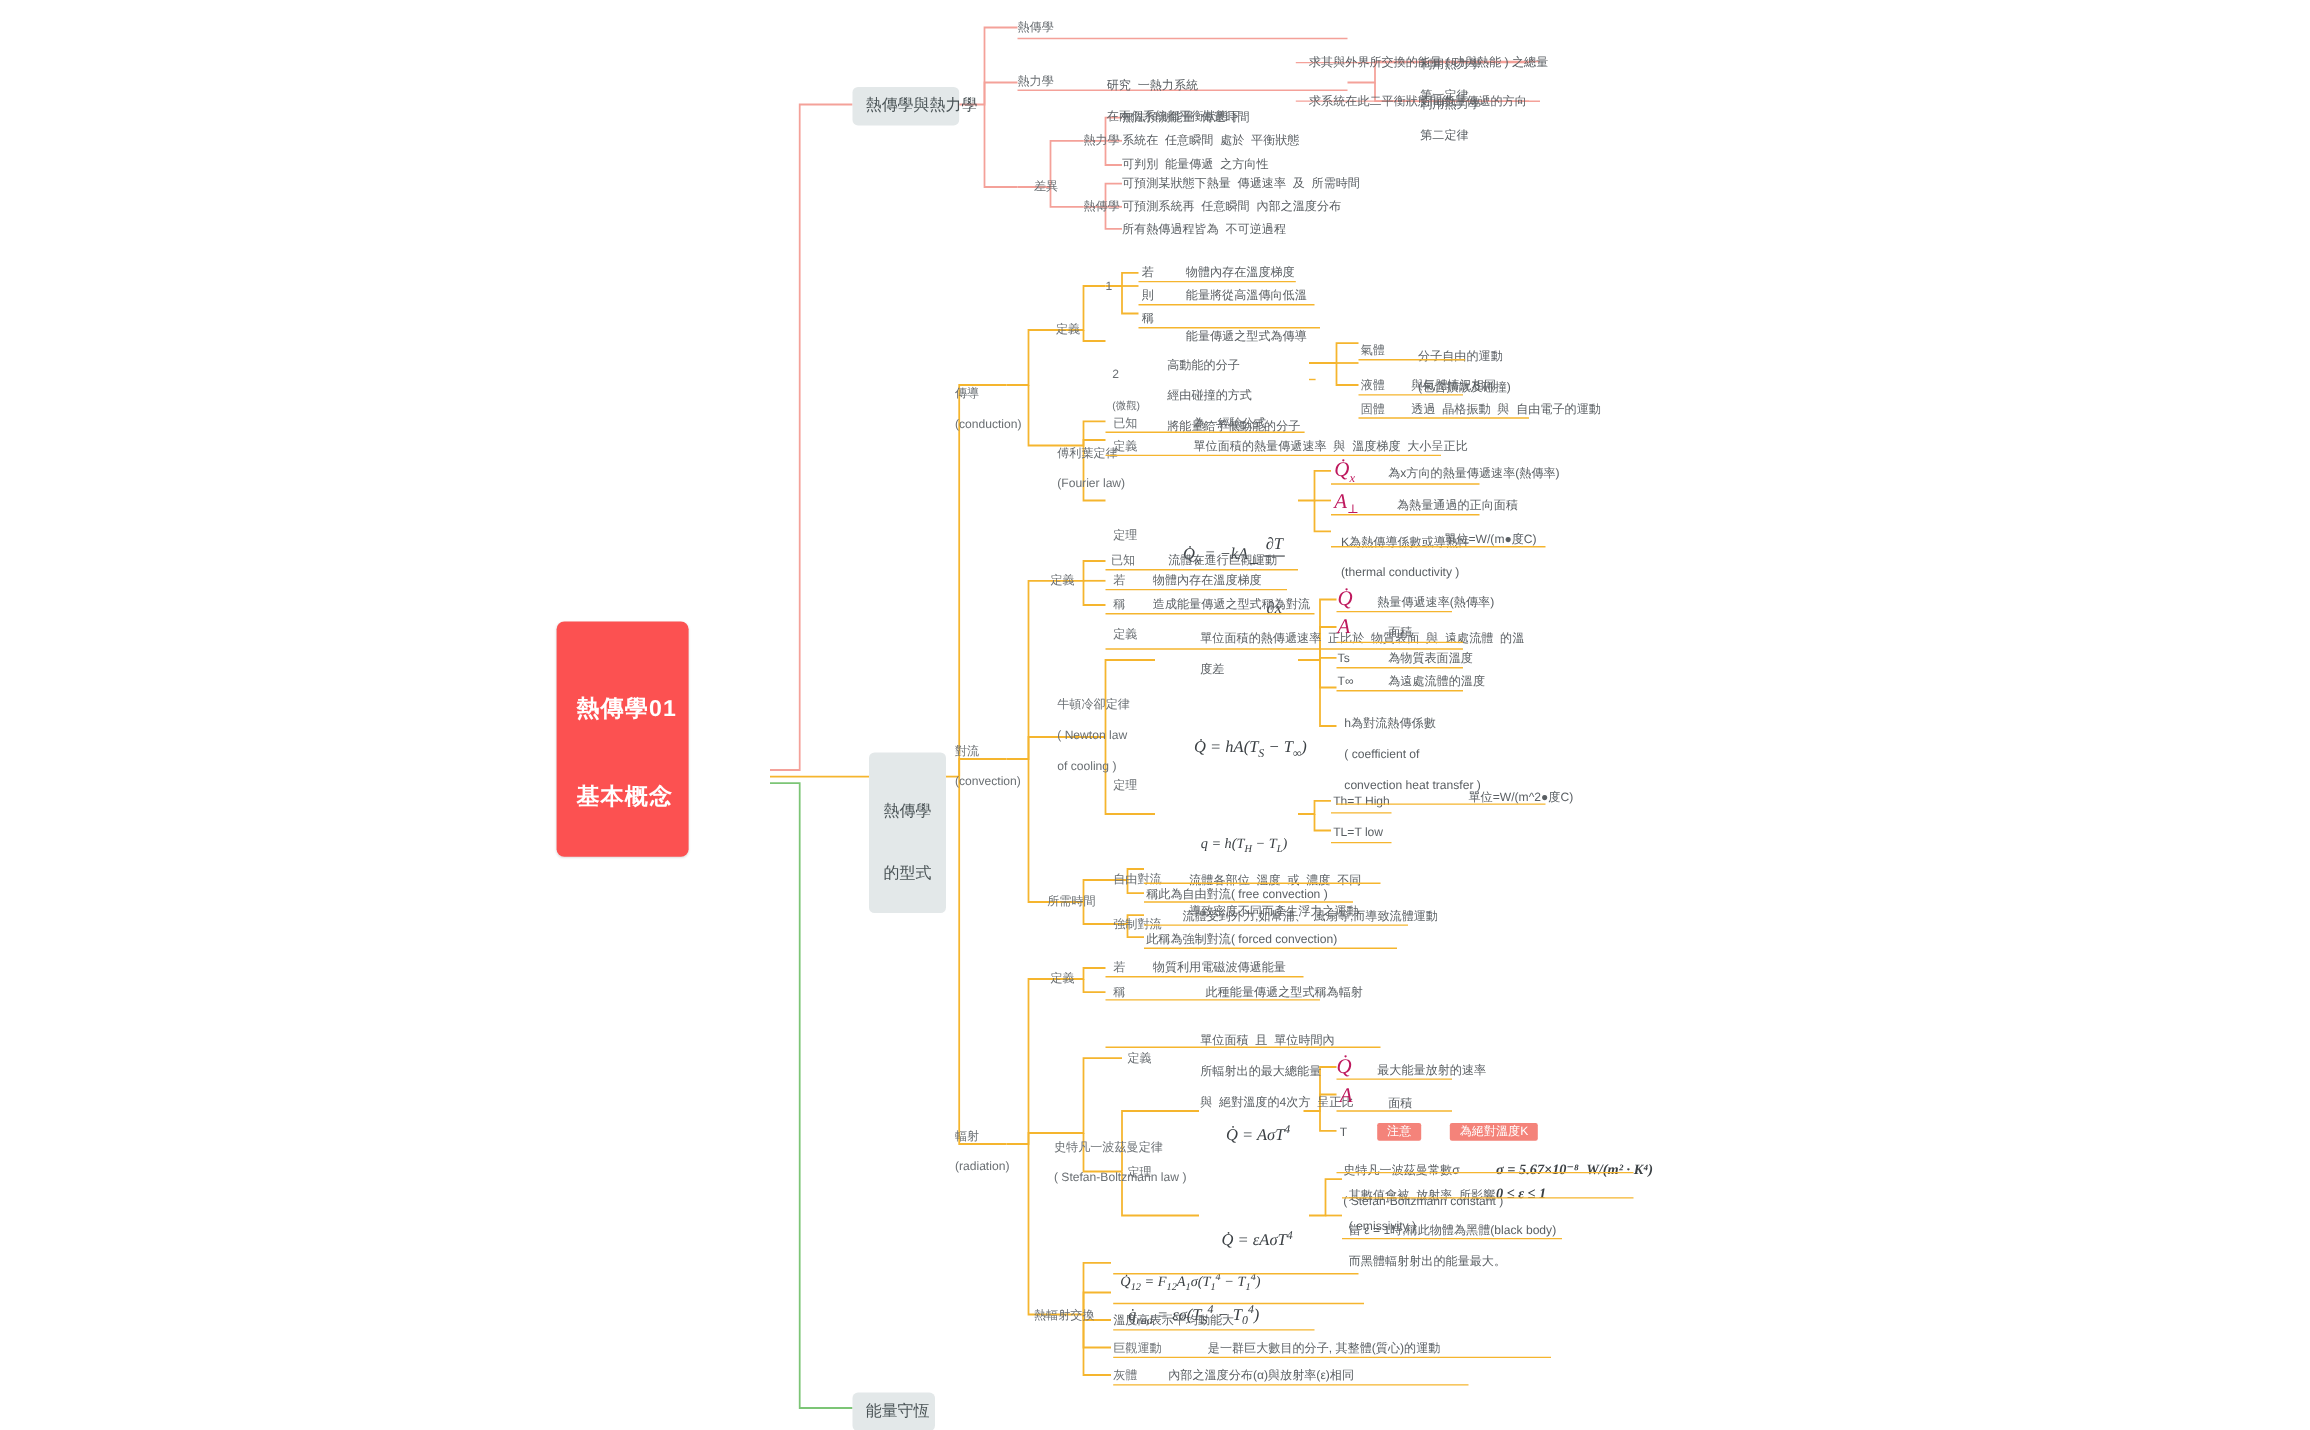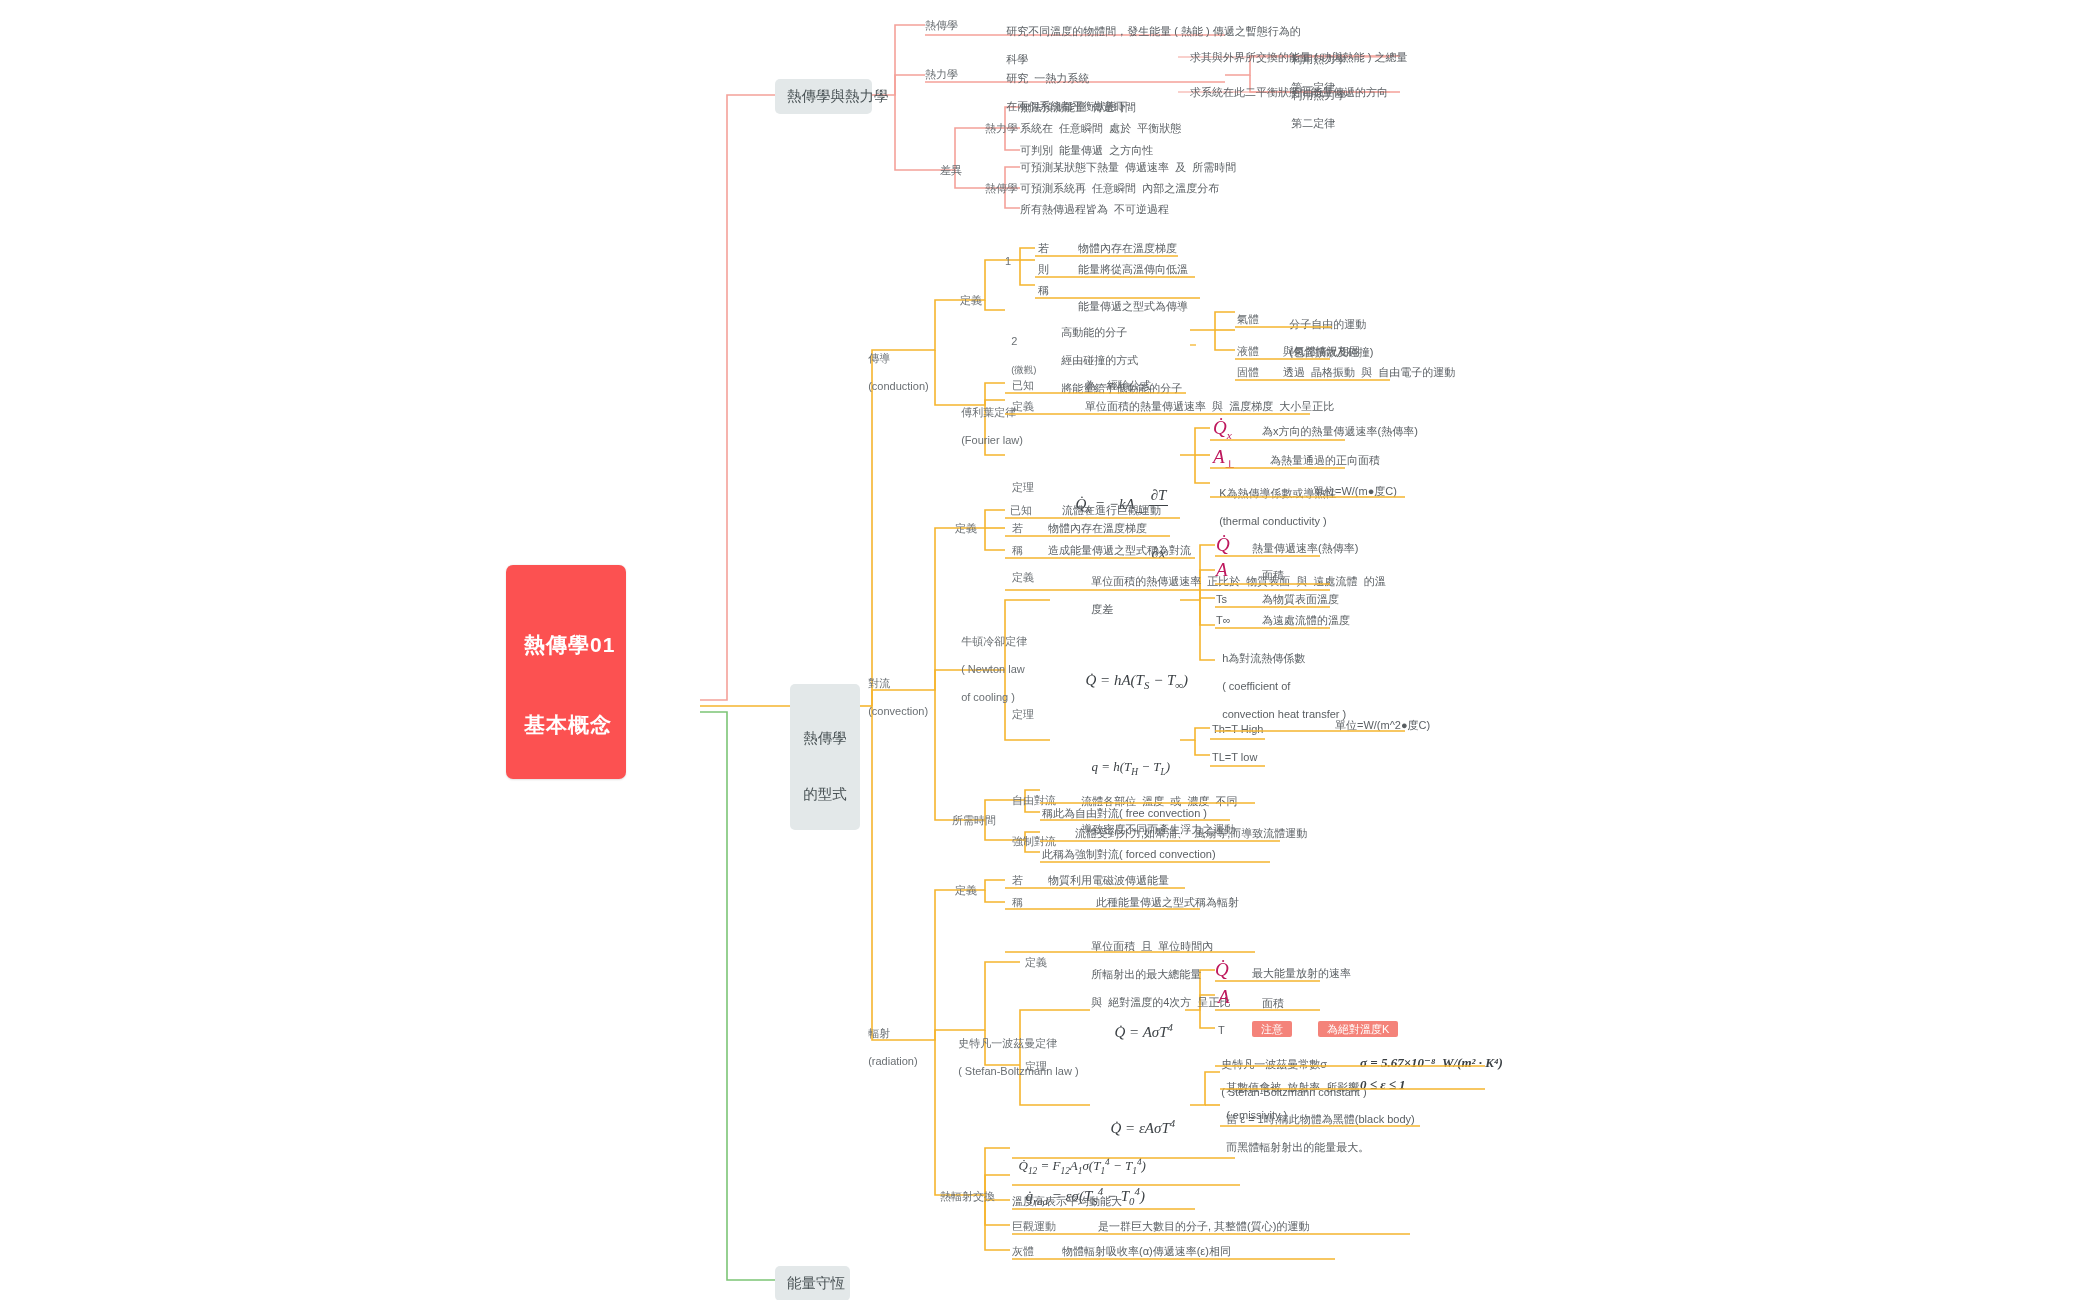--- a/index.html
+++ b/index.html
@@ -174,24 +174,20 @@
 <div class="node cat" style="left:775px; top:79px; width:97px;">熱傳學與熱力學</div>
 
 <div class="node cat" style="left:790px; top:684px; width:70px; padding:8px 6px;">
   <div>熱傳學</div>
   <div>的型式</div>
 </div>
 
 <div class="node cat" style="left:775px; top:1266px; width:75px;">能量守恆</div>
 
 <div class="node lbl" style="left:925px; top:18px;">熱傳學</div>
-<div class="node t" style="left:1000px; top:10px;">
-  <span>研究不同溫度的物體間，發生能量 ( 熱能 ) 傳遞之暫態行為的</span><br>
-  <span>科學</span>
-</div>
 
 <div class="node lbl" style="left:925px; top:67px;">熱力學</div>
 <div class="node t" style="left:1000px; top:57px;">
   <span>研究  一熱力系統</span><br>
   <span>在兩個系統都平衡狀態下</span>
 </div>
 
 <div class="node t" style="left:1285px; top:38px;">
   <span>利用熱力學</span><br>
   <span>第一定律</span>
@@ -396,21 +392,21 @@
 <div class="node math m13" style="left:1012px; top:1140px;">
   Q̇<sub>12</sub> = F<sub>12</sub>A<sub>1</sub>σ(T<sub>1</sub><sup>4</sup> − T<sub>1</sub><sup>4</sup>)
 </div>
 <div class="node math m14" style="left:1018px; top:1166px;">
   q̇<sub>rad</sub> = εσ(T<sub>S</sub><sup>4</sup> − T<sub>0</sub><sup>4</sup>)
 </div>
 <div class="node t" style="left:1012px; top:1194px;">溫度高表示平均動能大</div>
 <div class="node lbl" style="left:1012px; top:1219px;">巨觀運動</div>
 <div class="node t" style="left:1098px; top:1219px;">是一群巨大數目的分子, 其整體(質心)的運動</div>
 <div class="node lbl" style="left:1012px; top:1244px;">灰體</div>
-<div class="node t" style="left:1062px; top:1244px;">物體輻射吸收率(α)傳遞速率(ε)相同</div>
+<div class="node t" style="left:1062px; top:1244px;">內部之溫度分布(α)與放射率(ε)相同</div>
 
 <svg class="links">
   <g stroke-width="1.3" fill="none">
 
     <g stroke="#f5b52e">
       <path d="M1035 256 H1178"></path>
       <path d="M1035 277 H1195"></path>
       <path d="M1035 298 H1200"></path>
       <path d="M1235 327 H1332"></path>
       <path d="M1235 359 H1330"></path>

